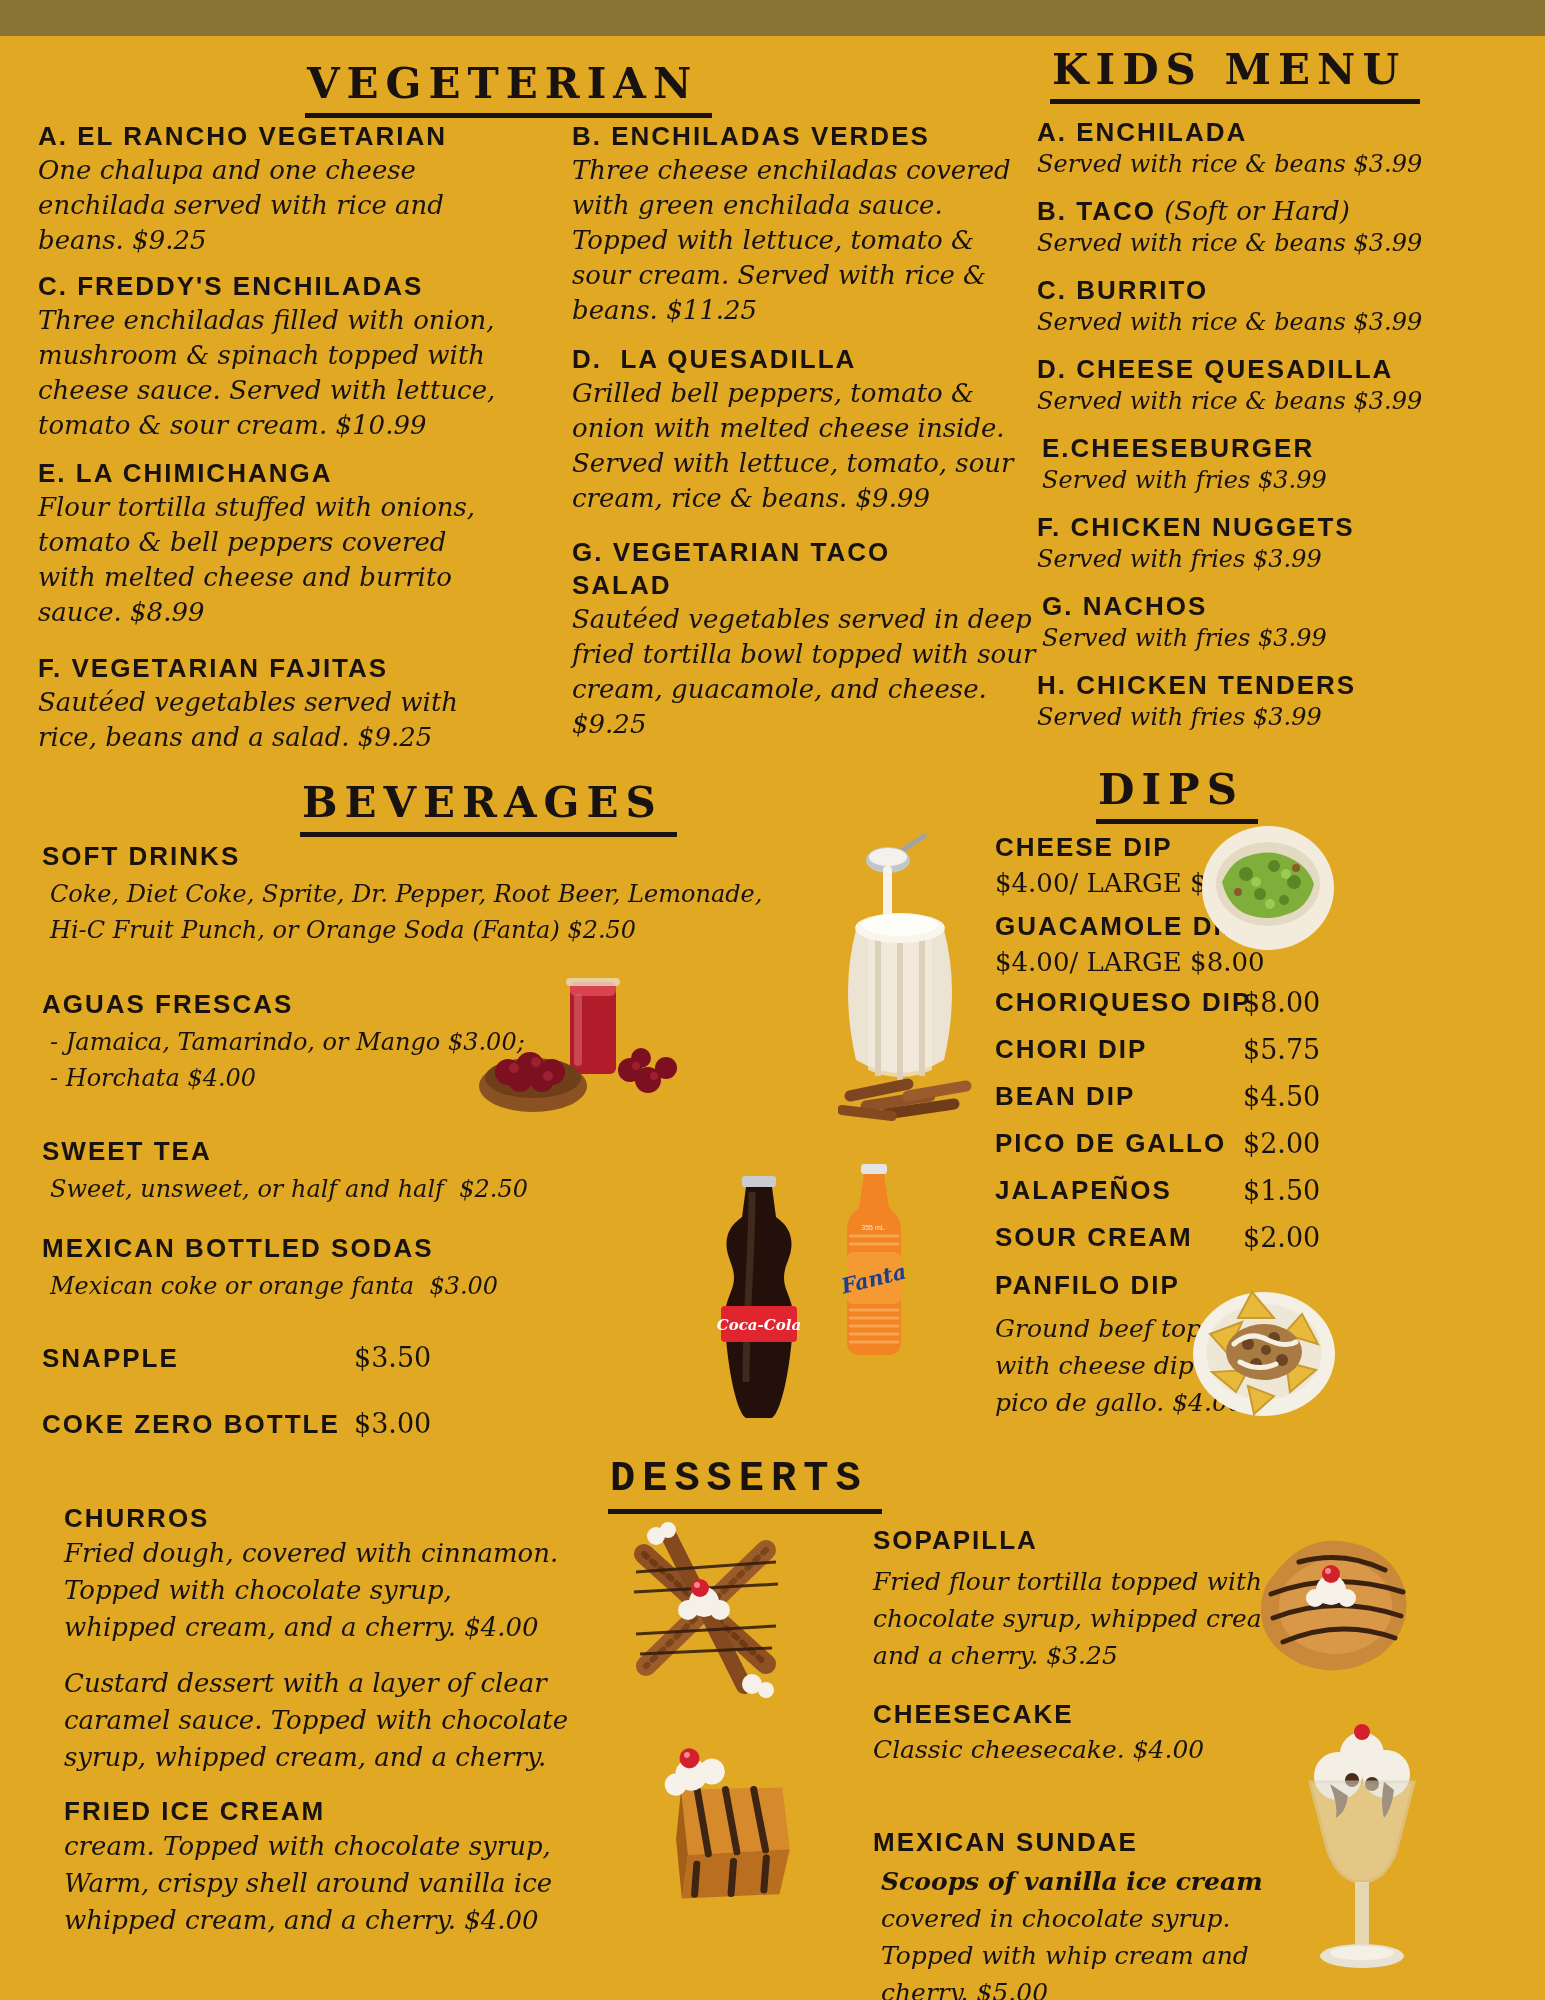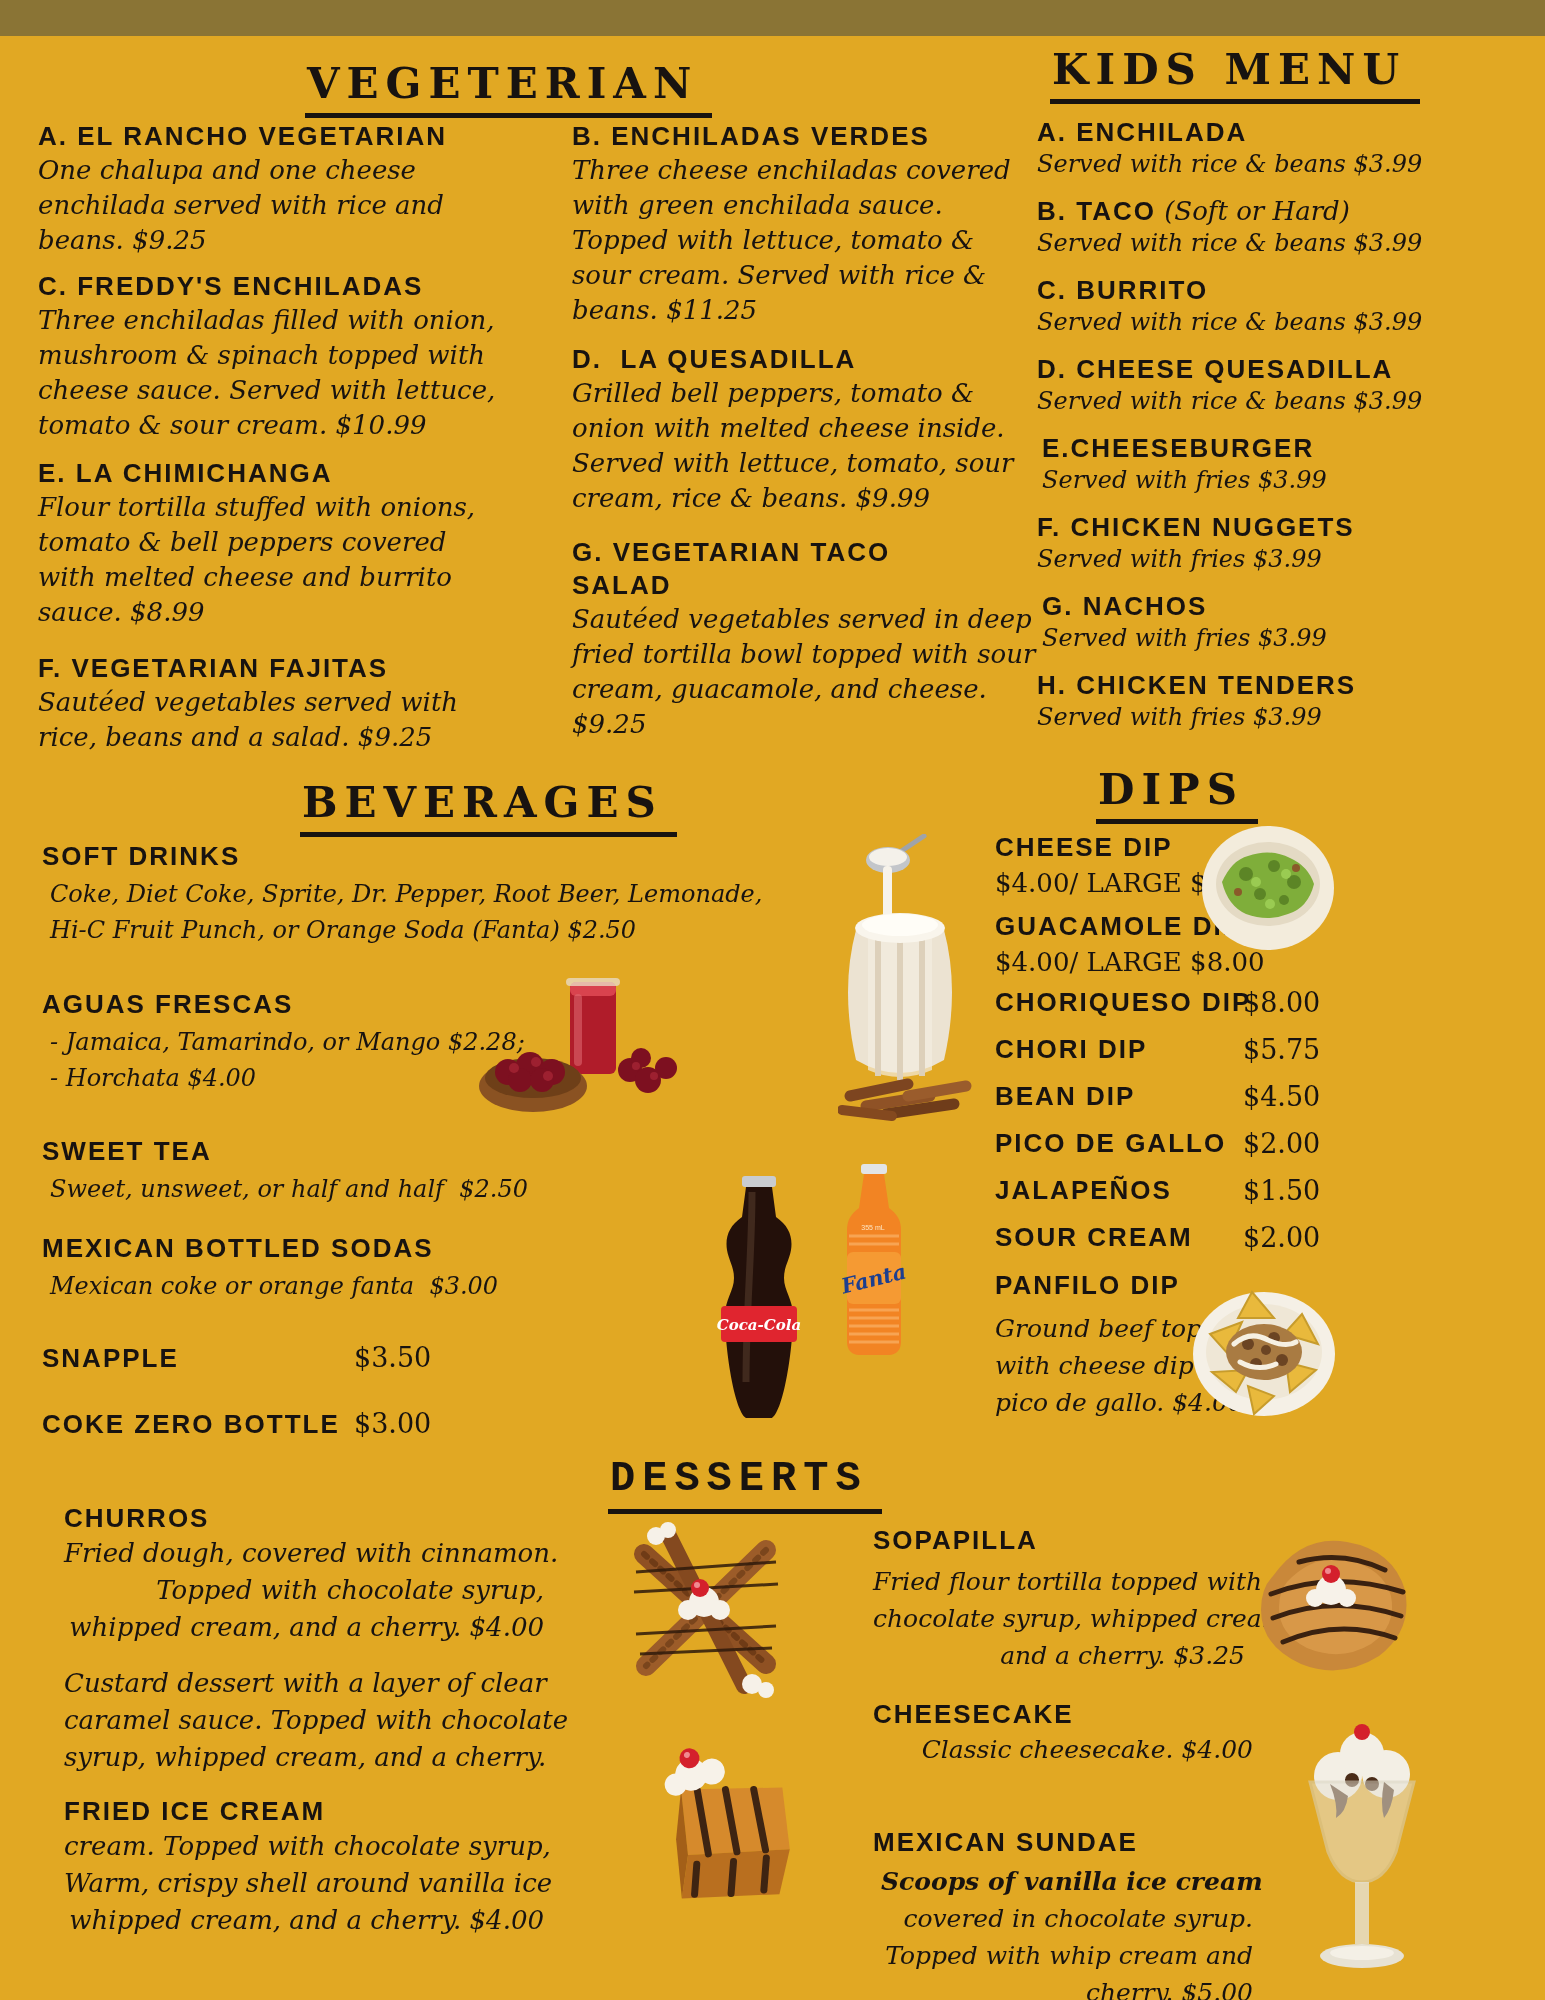--- a/index.html
+++ b/index.html
@@ -22,21 +22,21 @@
   .bev .grp1{margin-bottom:40px;} .bev .grp2{margin-bottom:39px;} .bev .grp3{margin-bottom:25px;} .bev .grp4{margin-bottom:38px;}
   .bev .nm{margin-bottom:3px;}
   .bevrow{position:relative;margin-bottom:32px;height:34px;}
   .bevrow .price{position:absolute;left:312px;top:0;font-family:"DejaVu Serif",serif;font-size:27px;}
   .dips .nm{margin-bottom:2px;}
   .dips .feat1{margin-bottom:9px;} .dips .feat2{margin-bottom:6px;}
   .dsub{font-family:"DejaVu Serif",serif;font-size:26px;line-height:35px;white-space:nowrap;}
   .dip-row{position:relative;margin-bottom:14px;height:33px;}
   .dip-price{position:absolute;left:248px;top:1px;font-family:"DejaVu Serif",serif;font-size:27px;}
   .panfilo .dl{font-size:25px;line-height:37px;}
-  .des .dl{line-height:37px;text-align:right;}
+  .des .dl{line-height:37px;}
   .desL .i1{margin-bottom:19px;} .desL .i2{margin-bottom:19px;}
   .desR .i1{margin-bottom:24px;} .desR .i2{margin-bottom:58px;}
   .desR .dl{font-size:25px;}
   .justify-lines .dl{width:372px;}
   .justify-lines .dl.just{text-align:justify;text-align-last:justify;}
   .photo{position:absolute;}
   .strip{position:absolute;left:430px;bottom:0;width:1115px;height:6px;background:#53687D;}
 </style>
 </head>
 <body>
@@ -138,21 +138,21 @@
   </div>
 
   <div class="col bev" style="left:42px;top:804px;width:660px;">
     <div class="grp1">
       <div class="nm">SOFT DRINKS</div>
       <div class="dl">Coke, Diet Coke, Sprite, Dr. Pepper, Root Beer, Lemonade,</div>
       <div class="dl">Hi-C Fruit Punch, or Orange Soda (Fanta) $2.50</div>
     </div>
     <div class="grp2">
       <div class="nm">AGUAS FRESCAS</div>
-      <div class="dl">- Jamaica, Tamarindo, or Mango $2.28;</div>
+      <div class="dl">- Jamaica, Tamarindo, or Mango $3.00;</div>
       <div class="dl">- Horchata $4.00</div>
     </div>
     <div class="grp3">
       <div class="nm">SWEET TEA</div>
       <div class="dl">Sweet, unsweet, or half and half&nbsp; $2.50</div>
     </div>
     <div class="grp4">
       <div class="nm">MEXICAN BOTTLED SODAS</div>
       <div class="dl">Mexican coke or orange fanta&nbsp; $3.00</div>
     </div>

